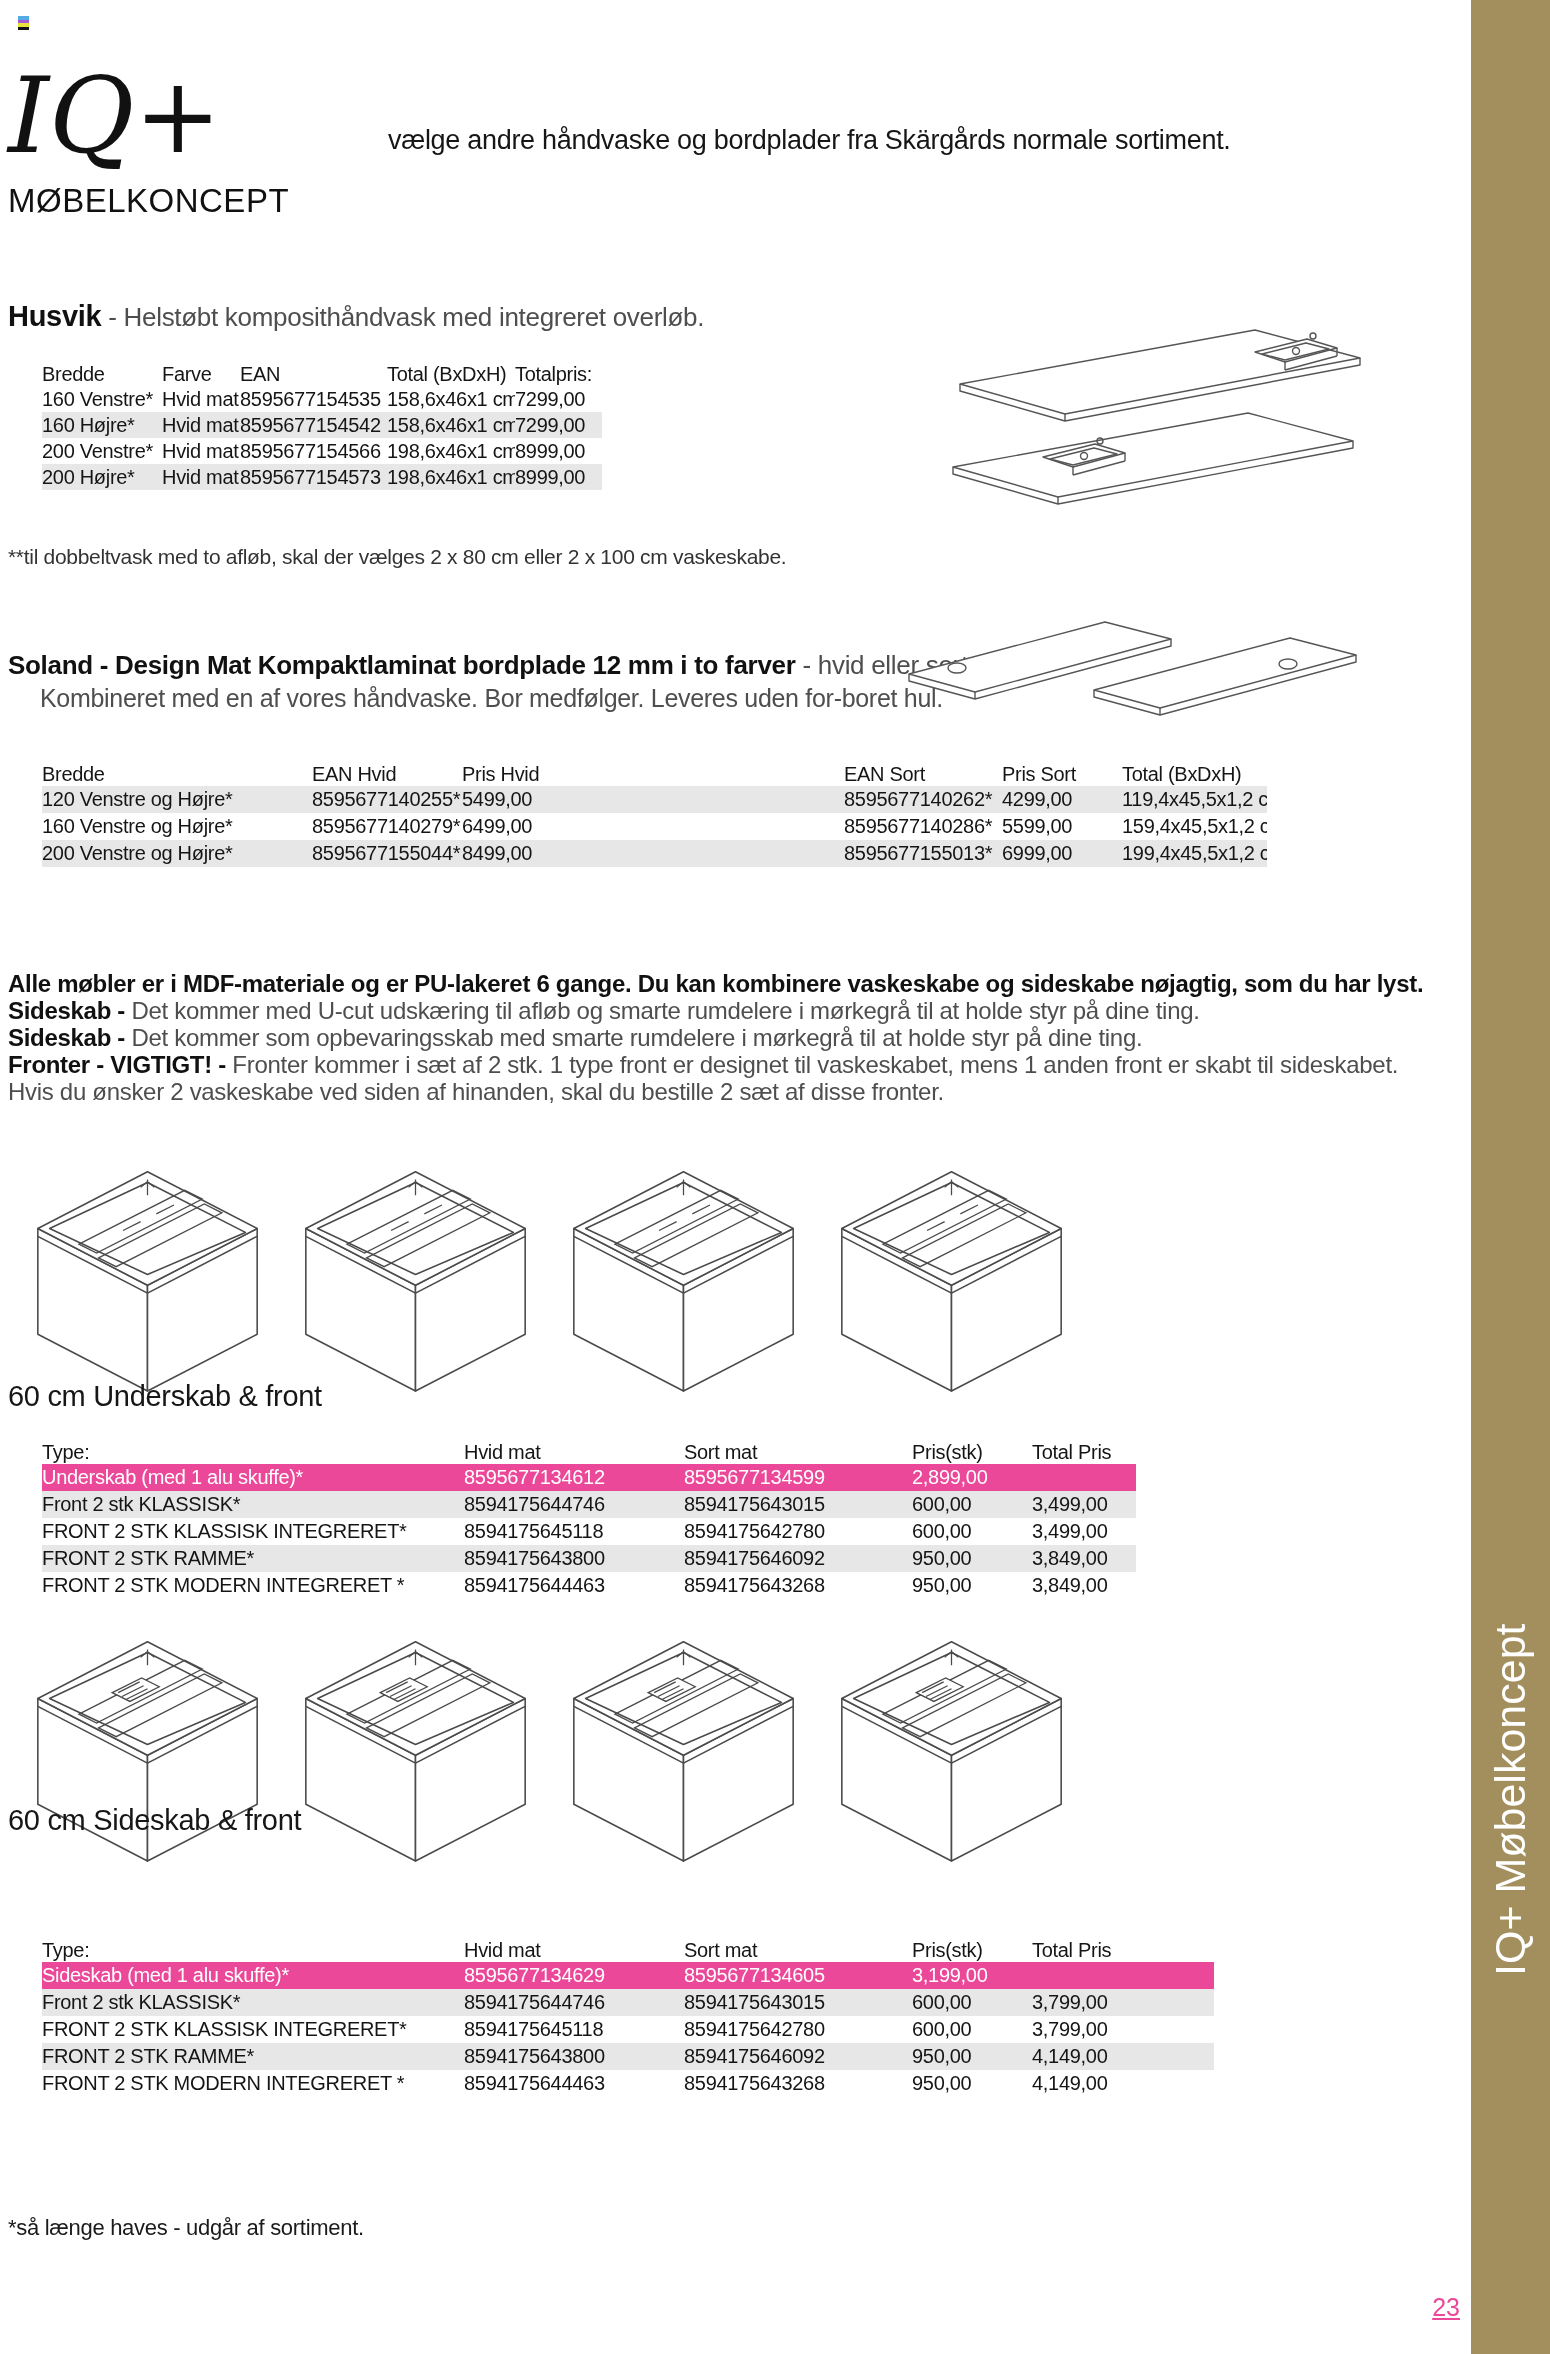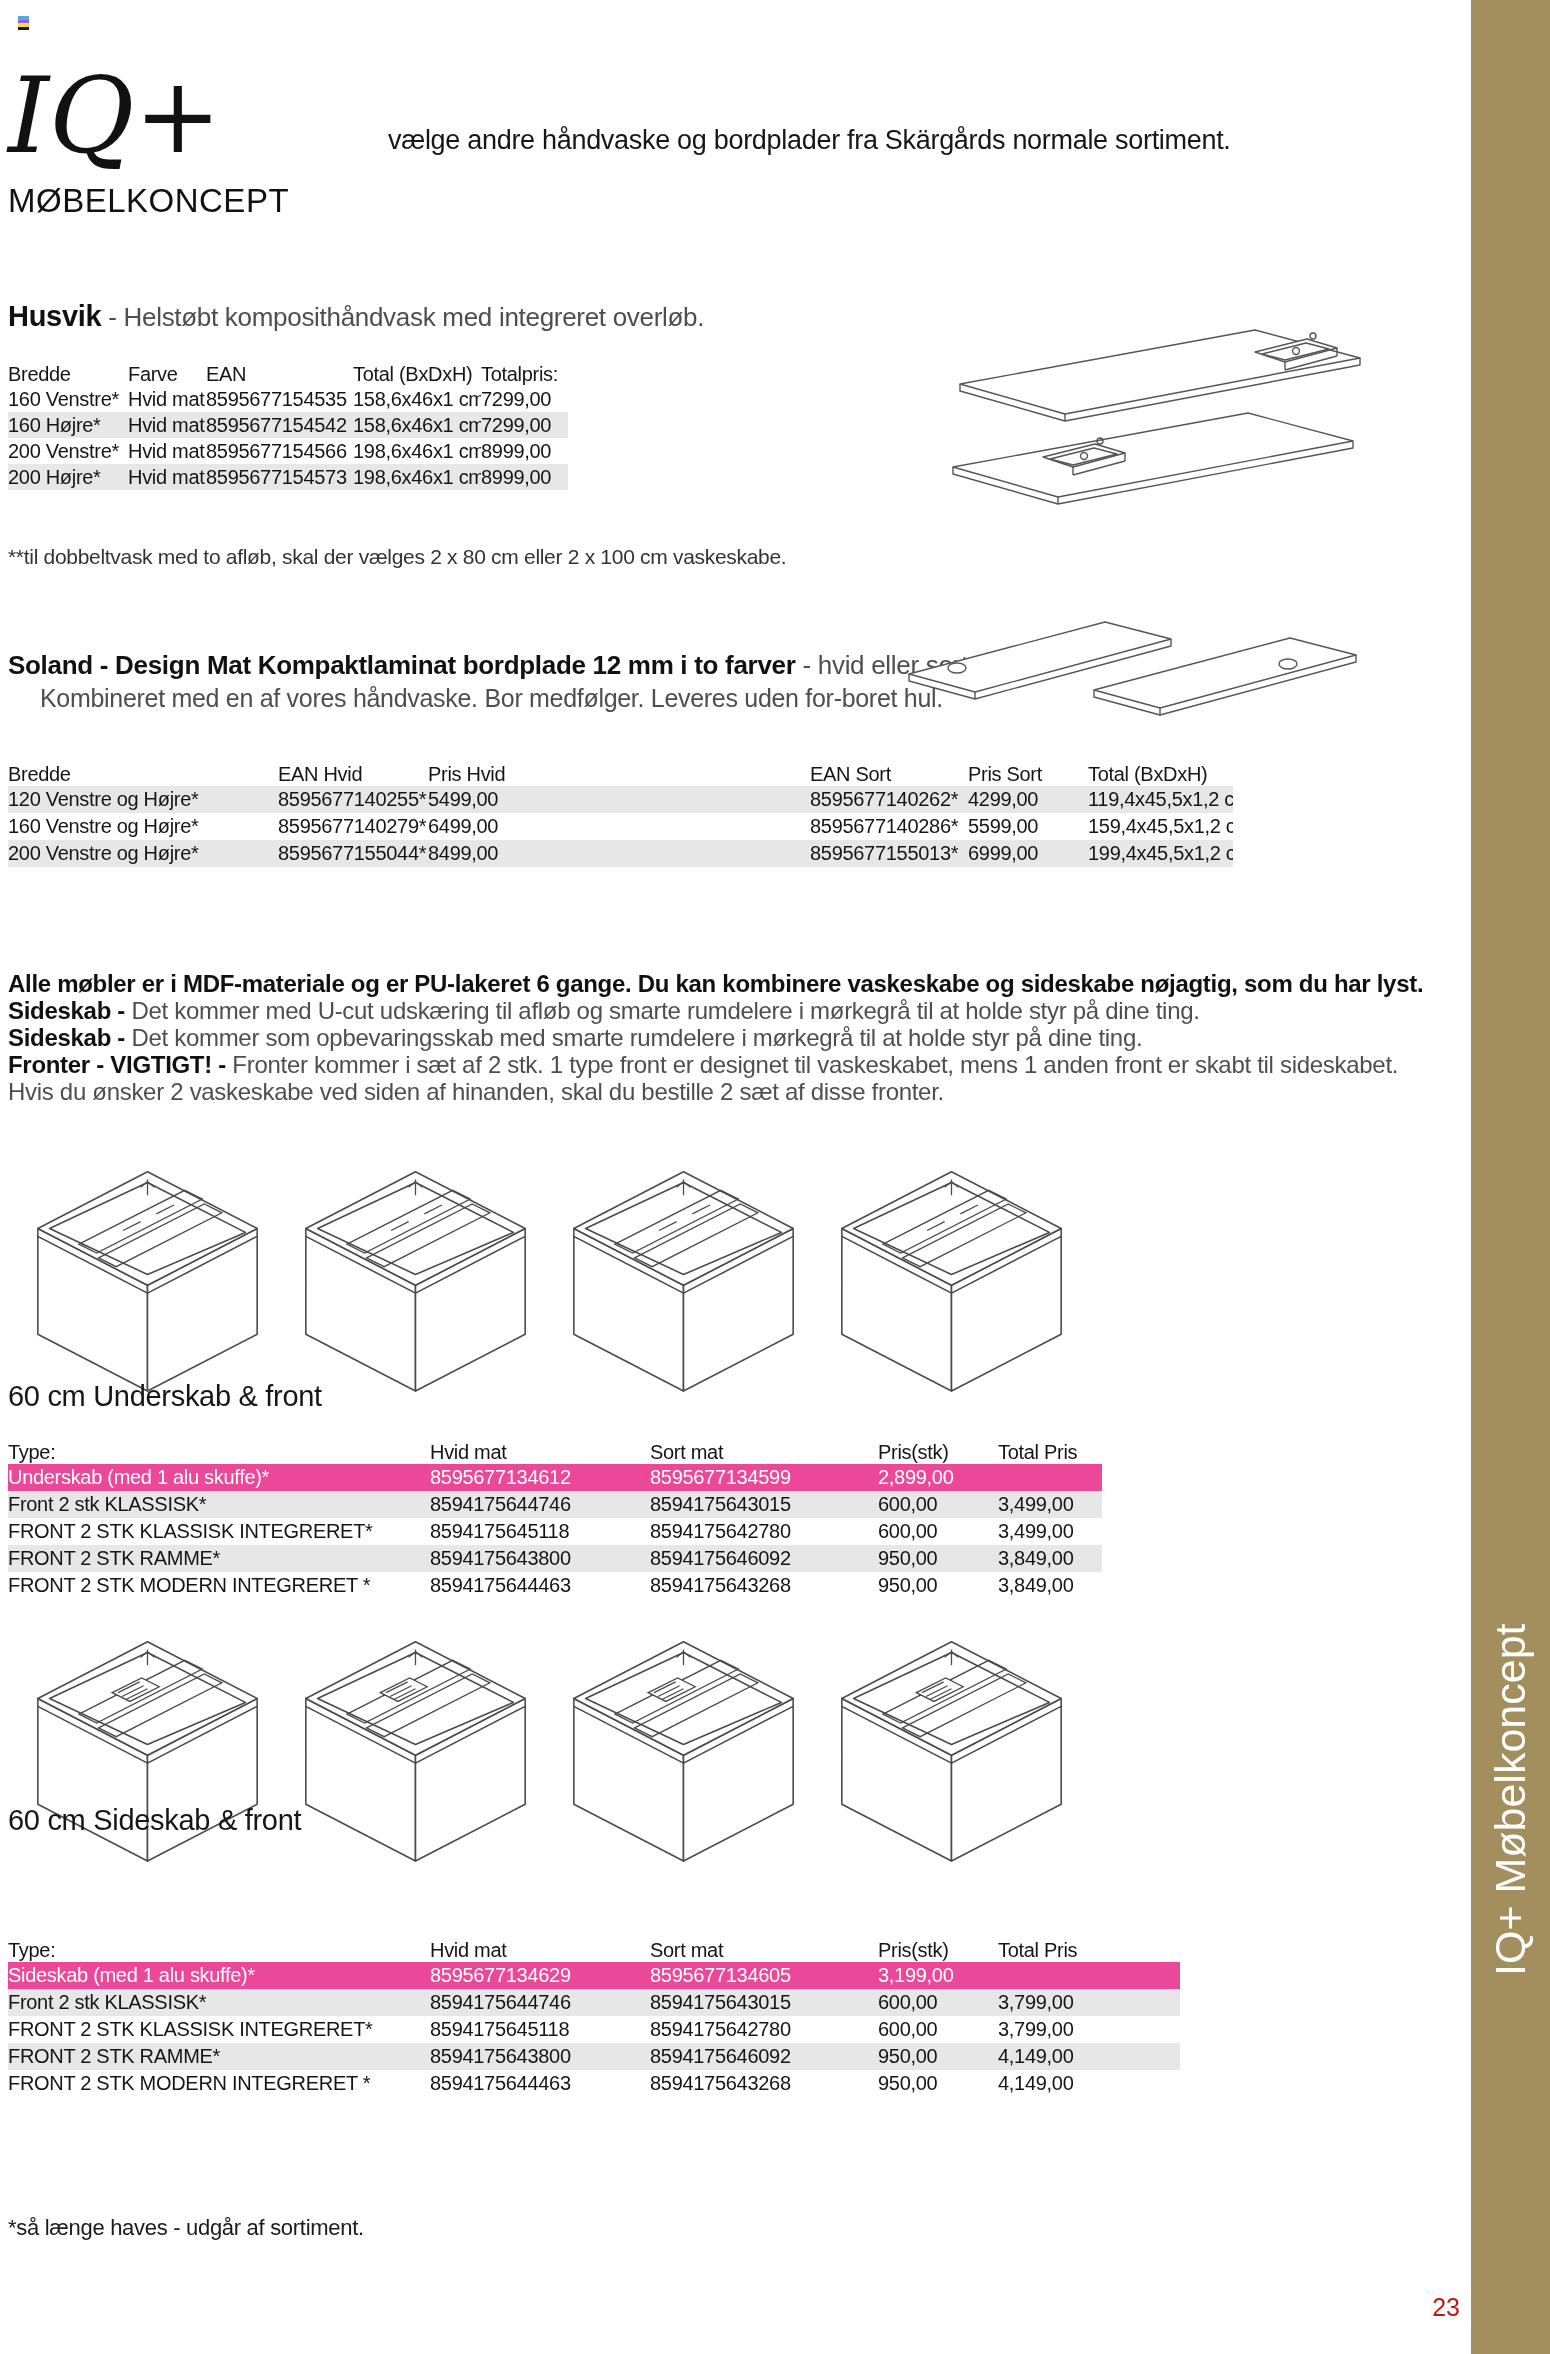--- a/index.html
+++ b/index.html
@@ -22,41 +22,41 @@
   .h-rest { font-size:26px; font-weight:normal; color:#4e4e4e; letter-spacing:-.3px; }
   .h2-bold { font-size:26px; font-weight:bold; color:#111; letter-spacing:-.3px; }
   .sub-gray { font-size:25px; color:#4e4e4e; letter-spacing:-.3px; }
   .section-h { font-size:29px; color:#161616; letter-spacing:-.3px; }
 
   
   .info { font-size:24px; line-height:27px; letter-spacing:-.3px; color:#4e4e4e; }
   .info b { color:#111; }
 
   
-  .trow { display:grid; align-items:center; letter-spacing:-.3px; }
+  .trow { display:grid; align-items:center; letter-spacing:-.3px;margin-left:34px; }
   .t1 { grid-template-columns:120px 78px 147px 128px 1fr; width:560px; height:26px; font-size:20px; }
   .t2 { grid-template-columns:270px 150px 382px 158px 120px 1fr; width:1225px; height:27px; font-size:20px; }
   .t3 { grid-template-columns:422px 220px 228px 120px 1fr; width:1094px; height:27px; font-size:20px; }
   .t3b { width:1172px; }
   .thead { height:24px; }
   .gray { background:#e7e7e7; }
   .dark { background:#ec4899; color:#fff; }
   .c { white-space:nowrap; overflow:hidden; }
 
   .footnote { font-size:21px; color:#333; letter-spacing:-.3px; }
 
   
   .gold-bar { left:1471px; top:0; width:79px; height:2354px; background:#a38f5d; }
   .vertical-label {
     left:1471px; top:1600px; width:79px; height:400px;
     display:flex; align-items:center; justify-content:center;
     writing-mode:vertical-rl; transform:rotate(180deg);
     color:#fff; font-size:43px; letter-spacing:0; white-space:nowrap;
   }
-  .page-num { font-size:25px; color:#b91c1c; width:70px; text-align:right; }
+  .page-num { font-size:25px; color:#ec4899; width:70px; text-align:right;text-decoration:underline; }
 
   
   .cbar { width:11px; height:14px; display:flex; flex-direction:column; }
   .cbar span { flex:1; }
 
   svg.draw { display:block; }
 </style>
 </head>
 <body>
 

